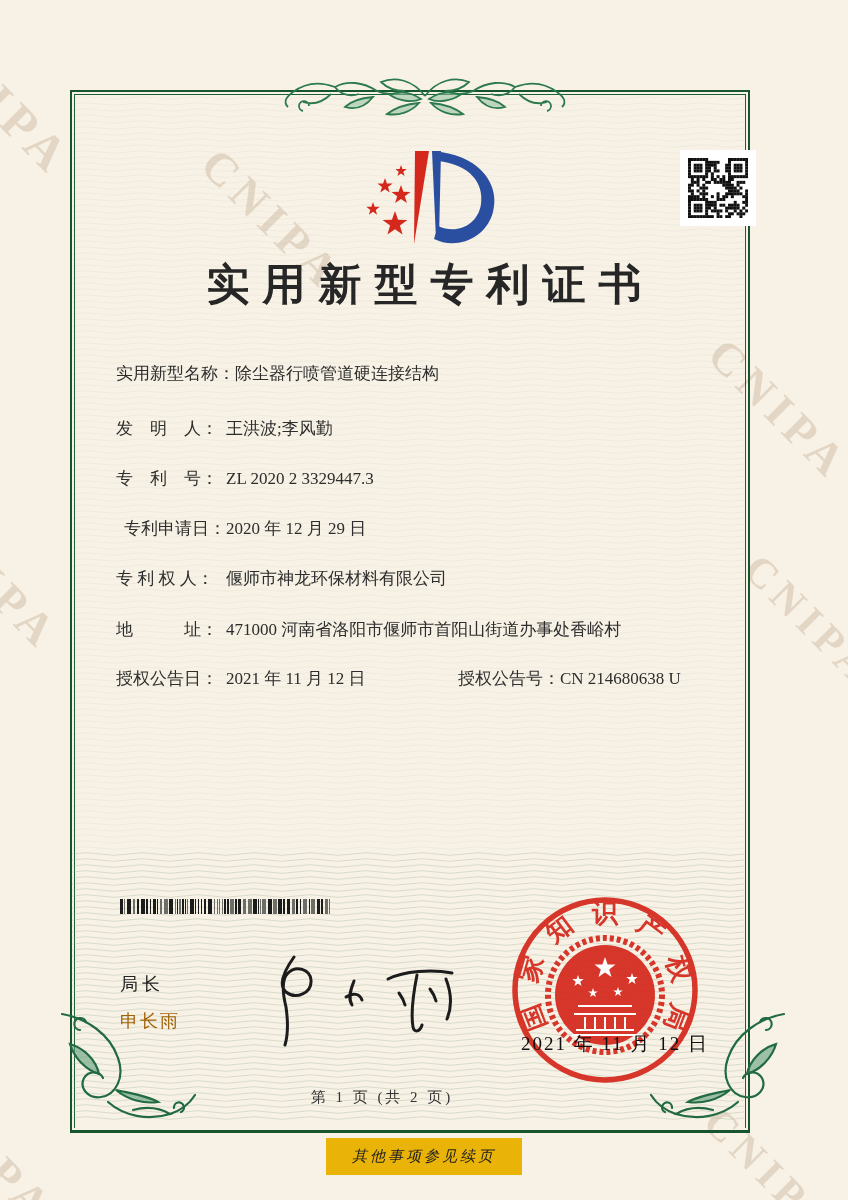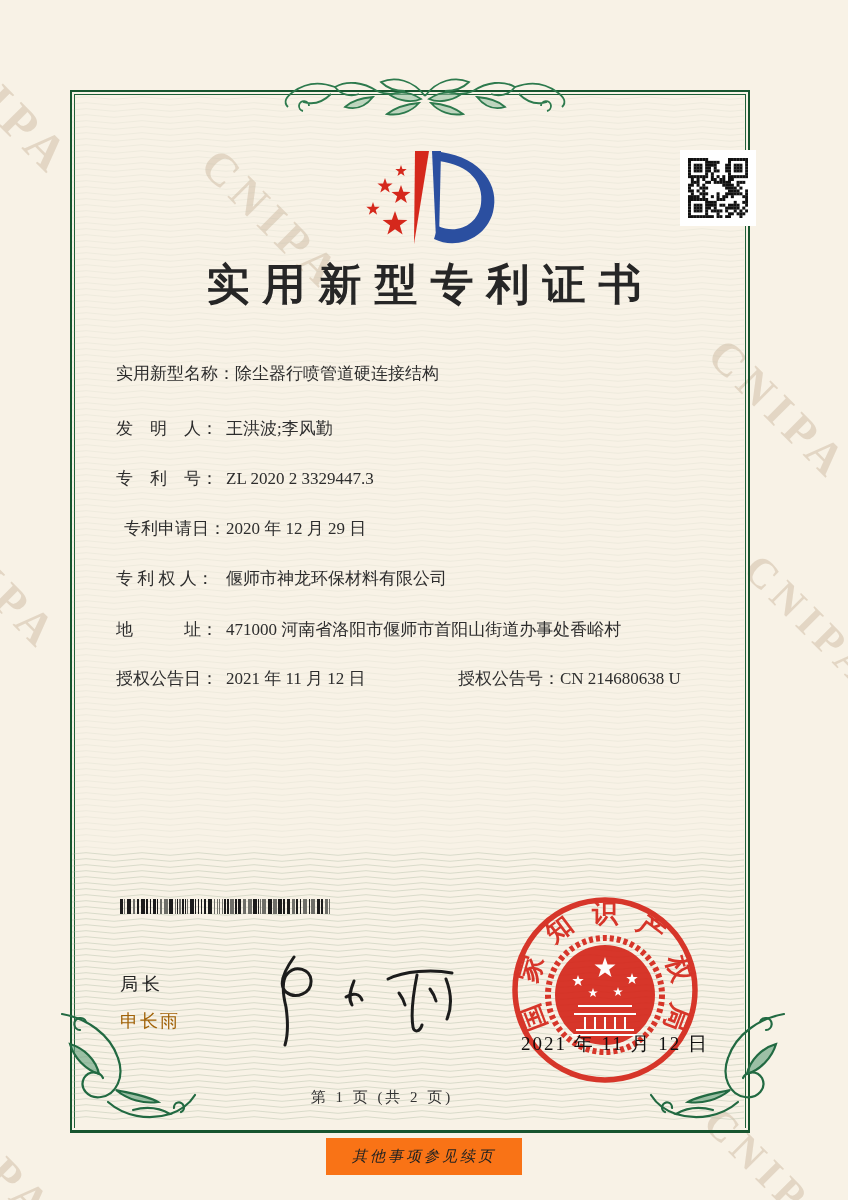--- a/index.html
+++ b/index.html
@@ -32,21 +32,21 @@
   #body-text{left:112px;top:694px;width:636px;font-size:17px;line-height:31px;
              font-style:italic;color:#222;}
   #body-text p{margin:0;text-indent:2em;}
   #barcode-box{left:120px;top:899px;}
   #sig-title{left:120px;top:972px;font-size:18px;letter-spacing:4px;color:#222;}
   #sig-name{left:120px;top:1009px;font-size:18px;letter-spacing:2px;color:#a16207;}
   #signature{left:250px;top:945px;}
   #seal{left:490px;top:875px;opacity:.93;}
   #seal-date{left:521px;top:1031px;font-size:19px;letter-spacing:2px;color:#101010;z-index:7;}
   #page-info{left:0;top:1088px;width:764px;text-align:center;font-size:15px;letter-spacing:3px;color:#333;}
-  #footer-note{left:50%;top:1138px;transform:translateX(-50%);background:#f97316;
+  #footer-note{left:50%;top:1138px;transform:translateX(-50%);background:#eab308;
                padding:9px 26px;font-size:15px;font-style:italic;letter-spacing:3px;color:#222;z-index:6;}
 </style>
 </head>
 <body>
 
 <div id="page">
 
   <div id="wm-layer">
       <div class="wm" style="left: -50px; top: 12px; font-size: 50px;">CNIPA</div>
       <div class="wm" style="left: 228px; top: 138px; font-size: 46px;">CNIPA</div>

